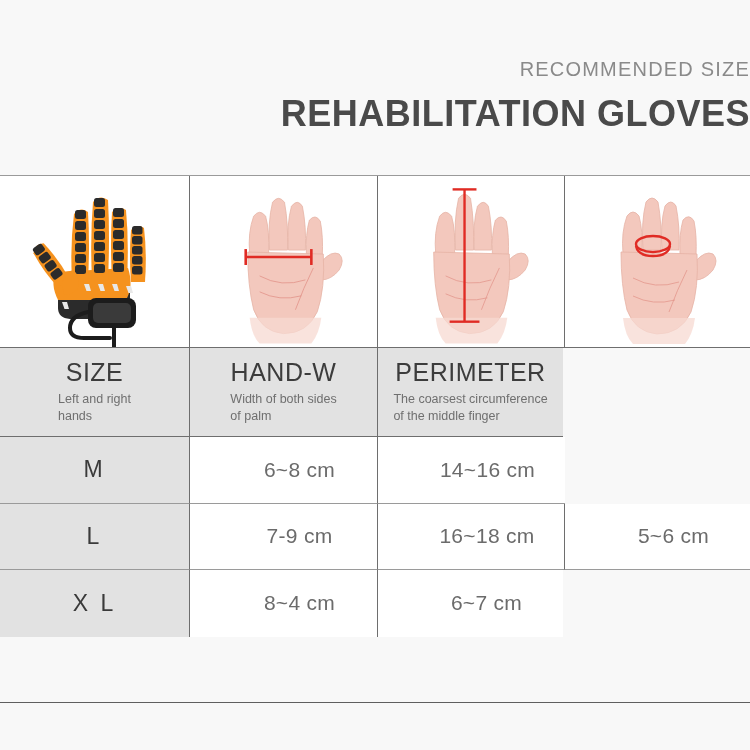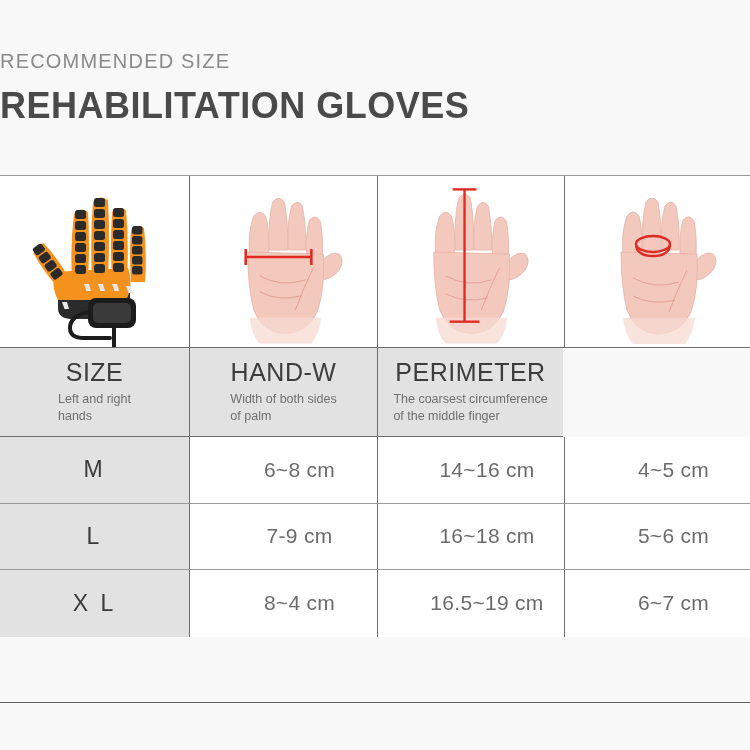--- a/index.html
+++ b/index.html
@@ -5,21 +5,21 @@
   * { margin:0; padding:0; box-sizing:border-box; }
 
   html, body {
     width:750px; height:750px;
     background:#f8f8f8;
     font-family:"Liberation Sans", sans-serif;
     overflow:hidden;
   }
 
   
-  .header { text-align:left; padding-top:50px; }
+  .header { text-align:right; padding-top:32px;margin-top:26px; }
 
   .header .sub {
     font-size:20px;
     letter-spacing:1.2px;
     color:#8a8a8a;
     font-weight:400;
   }
 
   .header .main {
     font-size:36px;
@@ -302,23 +302,20 @@
   <div class="row row-data">
     <div class="cell c0">
         <span class="size-label">M</span>
       </div>
     <div class="cell c1">
         <span class="val">6~8 cm</span>
       </div>
     <div class="cell c2">
         <span class="val">14~16 cm</span>
       </div>
-    <div class="cell c3">
-        <span class="val">4~5 cm</span>
-      </div>
   </div>
 
   <div class="row row-data">
     <div class="cell c0">
         <span class="size-label">L</span>
       </div>
     <div class="cell c1">
         <span class="val">7-9 cm</span>
       </div>
     <div class="cell c2">
@@ -329,22 +326,19 @@
       </div>
   </div>
 
   <div class="row row-data">
     <div class="cell c0">
         <span class="size-label">X L</span>
       </div>
     <div class="cell c1">
         <span class="val">8~4 cm</span>
       </div>
-    <div class="cell c2">
-        <span class="val">16.5~19 cm</span>
-      </div>
     <div class="cell c3">
         <span class="val">6~7 cm</span>
       </div>
   </div>
 
 
 </div>
 
 </body></html>

